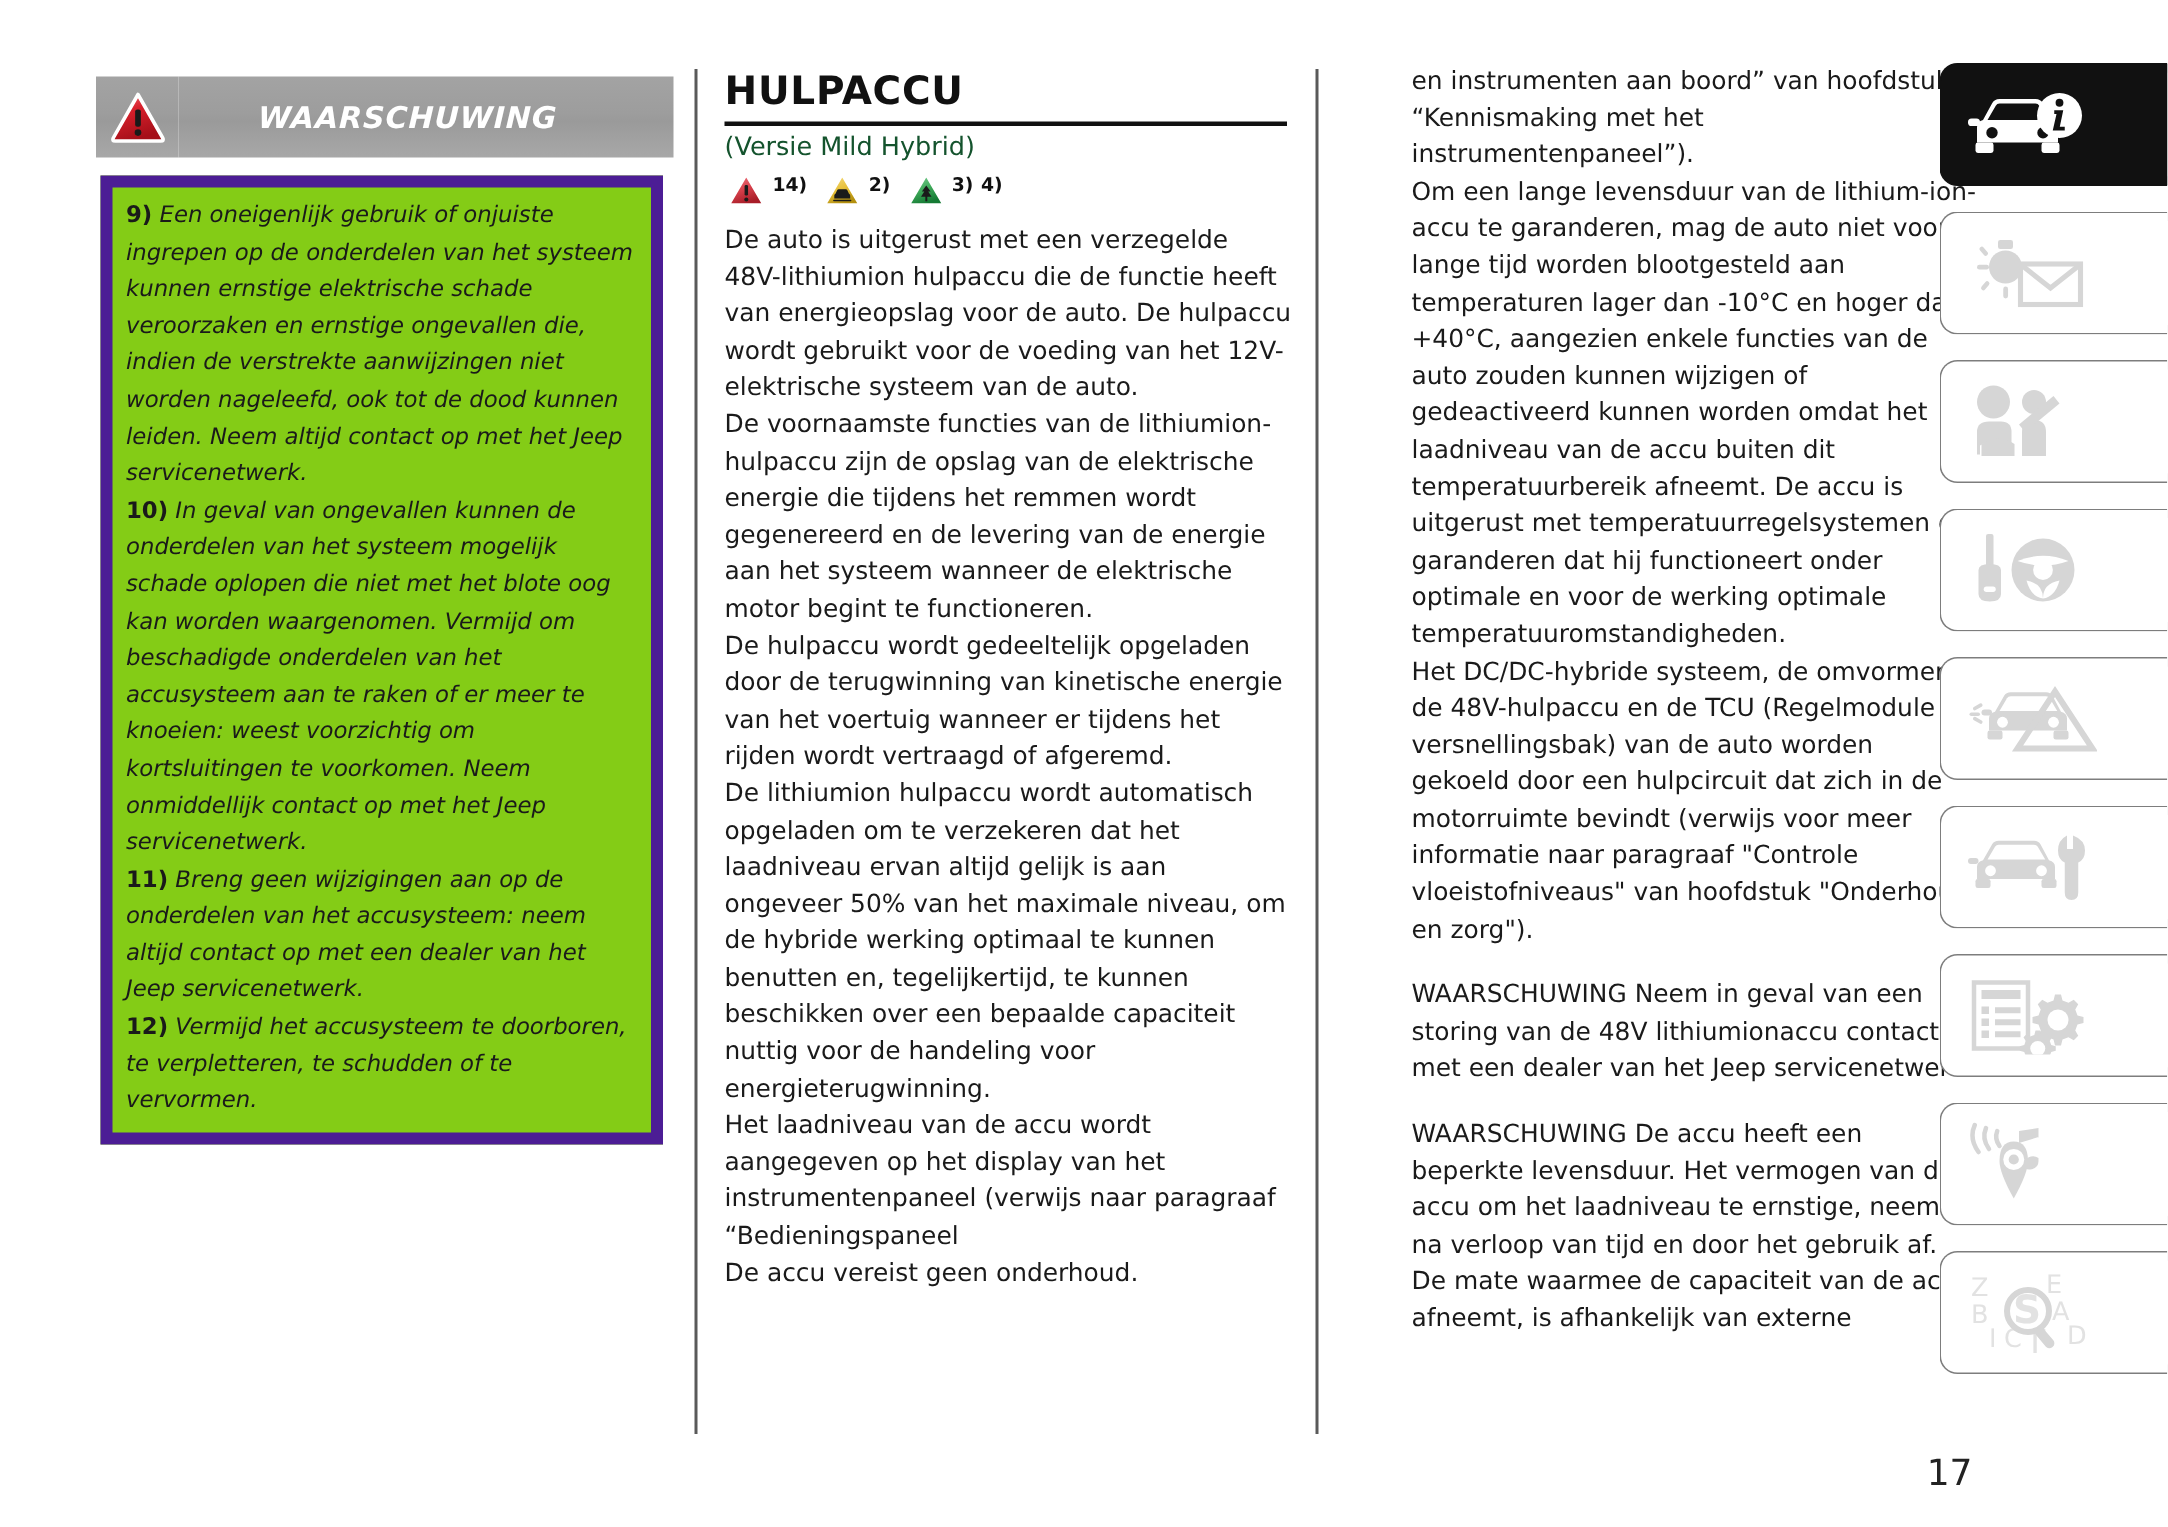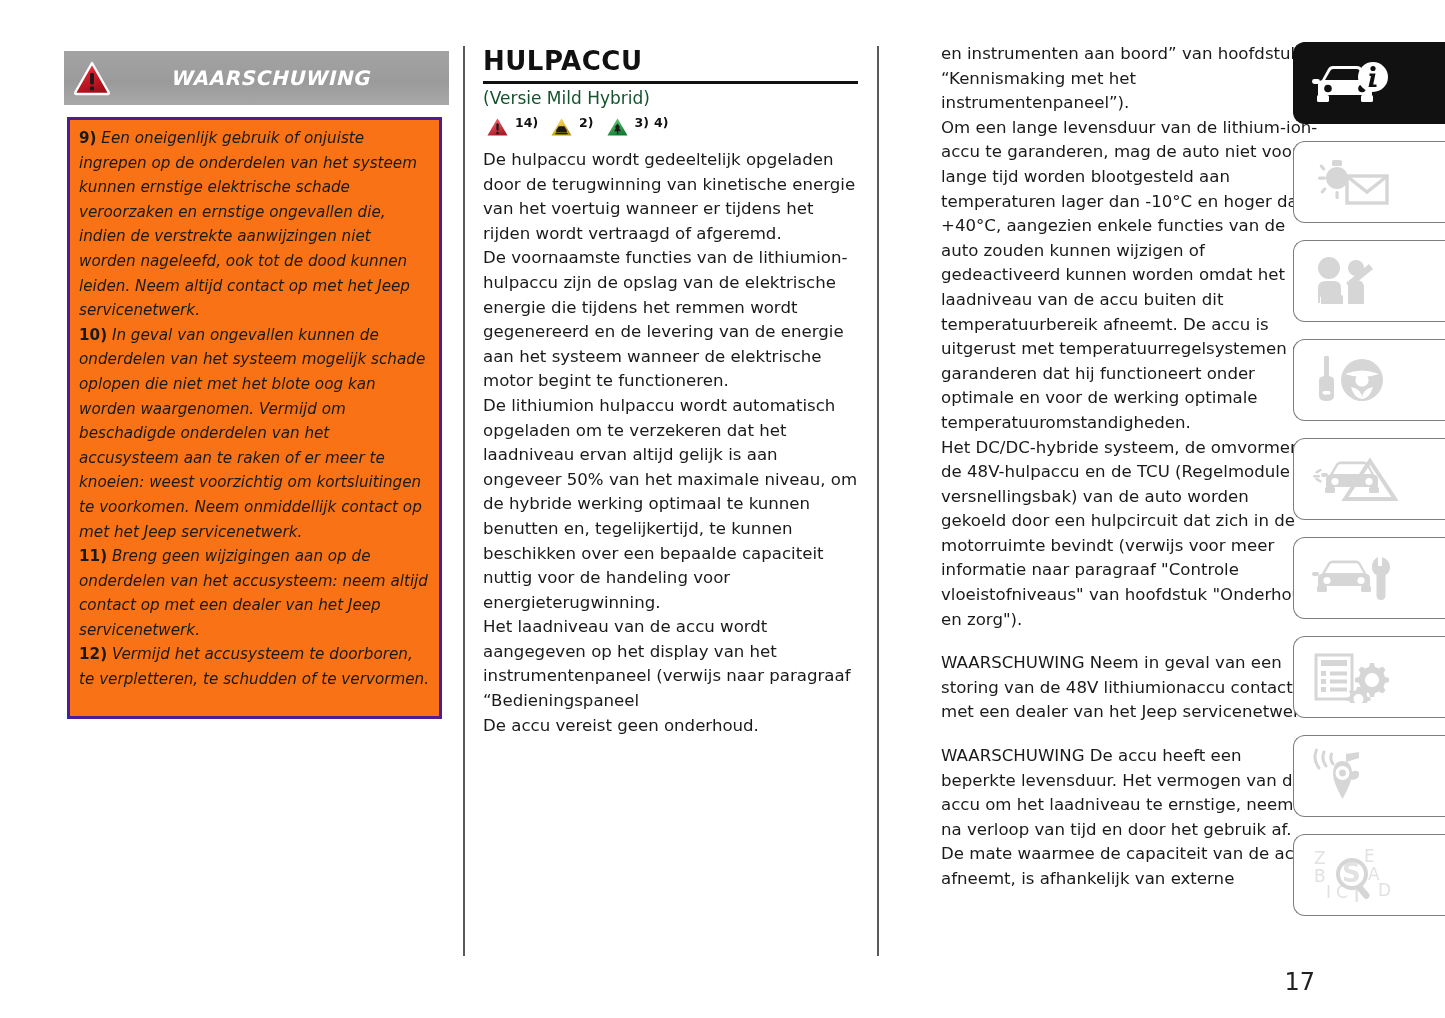--- a/index.html
+++ b/index.html
@@ -84,23 +84,23 @@
   }
   .warn-head-icon svg { display: block; }
 
   
   .warn-box {
     position: absolute;
     top: 117px;
     left: 67px;
     width: 375px;
     box-sizing: border-box;
-    border: 3px solid #4c1d95;
-    background: #f97316;
-    padding: 6px 9px 24px 9px;
+    border: 8px solid #4c1d95;
+    background: #84cc16;
+    padding: 6px 9px 9px 9px;
   }
   .warn-box p {
     margin: 0;
     font-family: "DejaVu Sans", sans-serif;
     font-style: italic;
     font-size: 15.2px;
     line-height: 24.6px;
     color: #1a1a1a;
   }
   .warn-box p b {
@@ -291,22 +291,23 @@
         </defs>
         <path d="M12.5 2 L23 20 Q23.7 21.2 22.2 21.2 L2.8 21.2 Q1.3 21.2 2 20 Z" fill="url(#t3)" stroke="#ffffff" stroke-width="1.4" stroke-linejoin="round"></path>
         <path d="M12.5 8.6 L15.4 12.6 L13.8 12.6 L16 16.2 L9 16.2 L11.2 12.6 L9.6 12.6 Z" fill="#1a1a1a"></path>
         <rect x="11.9" y="15.6" width="1.3" height="3.6" fill="#1a1a1a"></rect>
       </svg>
       <span class="ref tight">3)</span>
       <span class="ref">4)</span>
     </div>
 
     <div class="body-text mid-body">
+      <p>De auto is uitgerust met een verzegelde 48V-lithiumion hulpaccu die de functie heeft van energieopslag voor de auto. De hulpaccu wordt gebruikt voor de voeding van het 12V-elektrische systeem van de auto.</p>
+      <p>De voornaamste functies van de lithiumion-hulpaccu zijn de opslag van de elektrische energie die tijdens het remmen wordt gegenereerd en de levering van de energie aan het systeem wanneer de elektrische motor begint te functioneren.</p>
       <p>De hulpaccu wordt gedeeltelijk opgeladen door de terugwinning van kinetische energie van het voertuig wanneer er tijdens het rijden wordt vertraagd of afgeremd.</p>
-      <p>De voornaamste functies van de lithiumion-hulpaccu zijn de opslag van de elektrische energie die tijdens het remmen wordt gegenereerd en de levering van de energie aan het systeem wanneer de elektrische motor begint te functioneren.</p>
       <p>De lithiumion hulpaccu wordt automatisch opgeladen om te verzekeren dat het laadniveau ervan altijd gelijk is aan ongeveer 50% van het maximale niveau, om de hybride werking optimaal te kunnen benutten en, tegelijkertijd, te kunnen beschikken over een bepaalde capaciteit nuttig voor de handeling voor energieterugwinning.</p>
       <p>Het laadniveau van de accu wordt aangegeven op het display van het instrumentenpaneel (verwijs naar paragraaf “Bedieningspaneel</p>
       <p>De accu vereist geen onderhoud.</p>
     </div>
   </div>
 
   <div class="col col-right">
     <div class="body-text right-body">
       <p>en instrumenten aan boord” van hoofdstuk “Kennismaking met het instrumentenpaneel”).</p>
       <p>Om een lange levensduur van de lithium-ion-accu te garanderen, mag de auto niet voor lange tijd worden blootgesteld aan temperaturen lager dan -10°C en hoger dan +40°C, aangezien enkele functies van de auto zouden kunnen wijzigen of gedeactiveerd kunnen worden omdat het laadniveau van de accu buiten dit temperatuurbereik afneemt. De accu is uitgerust met temperatuurregelsystemen die garanderen dat hij functioneert onder optimale en voor de werking optimale temperatuuromstandigheden.</p>

